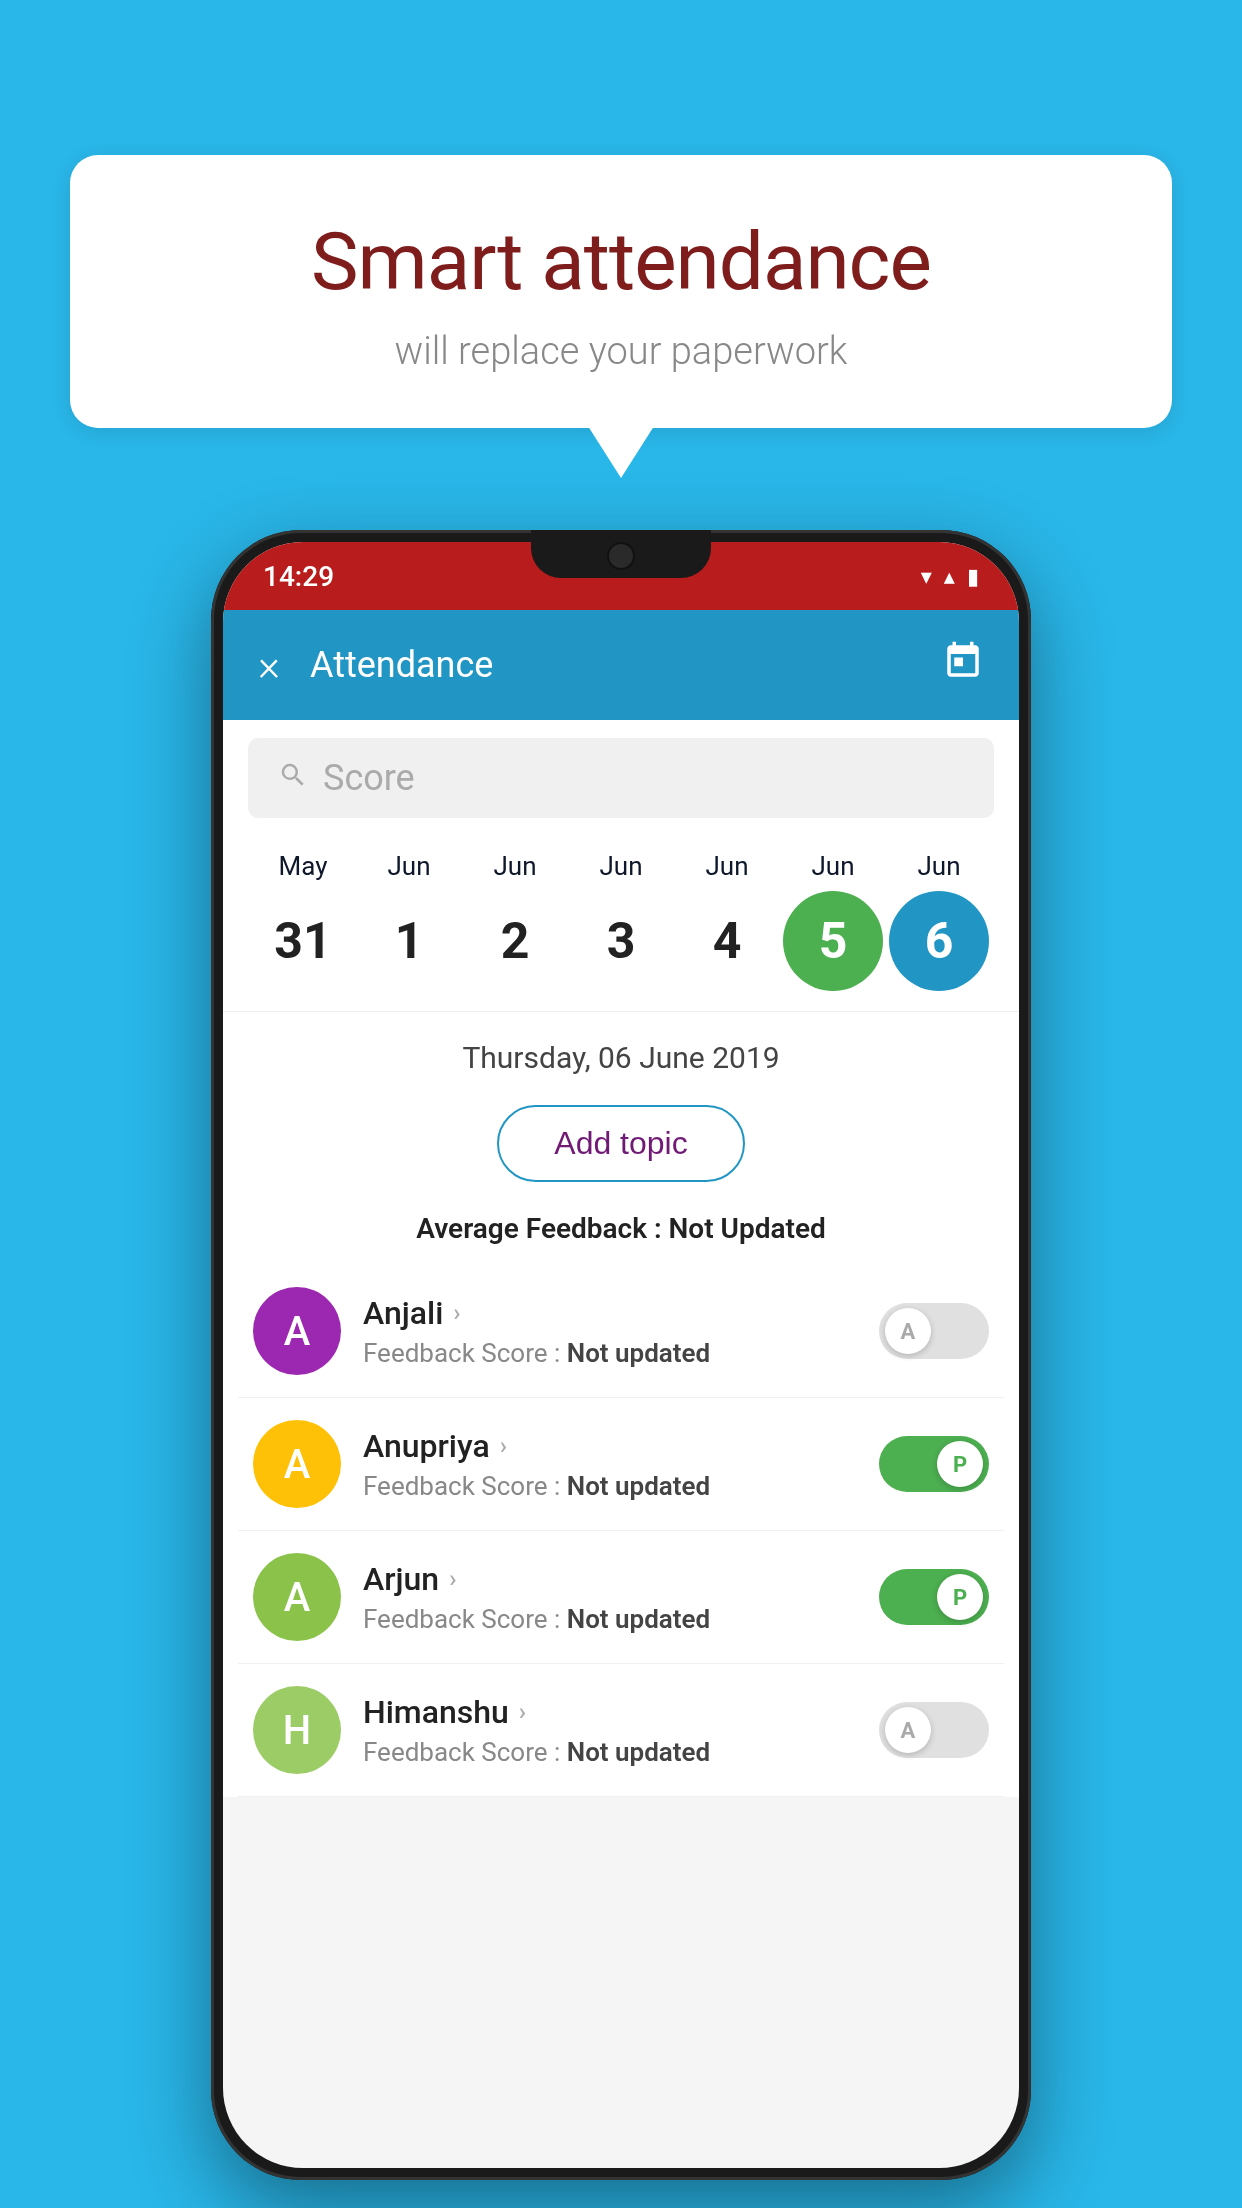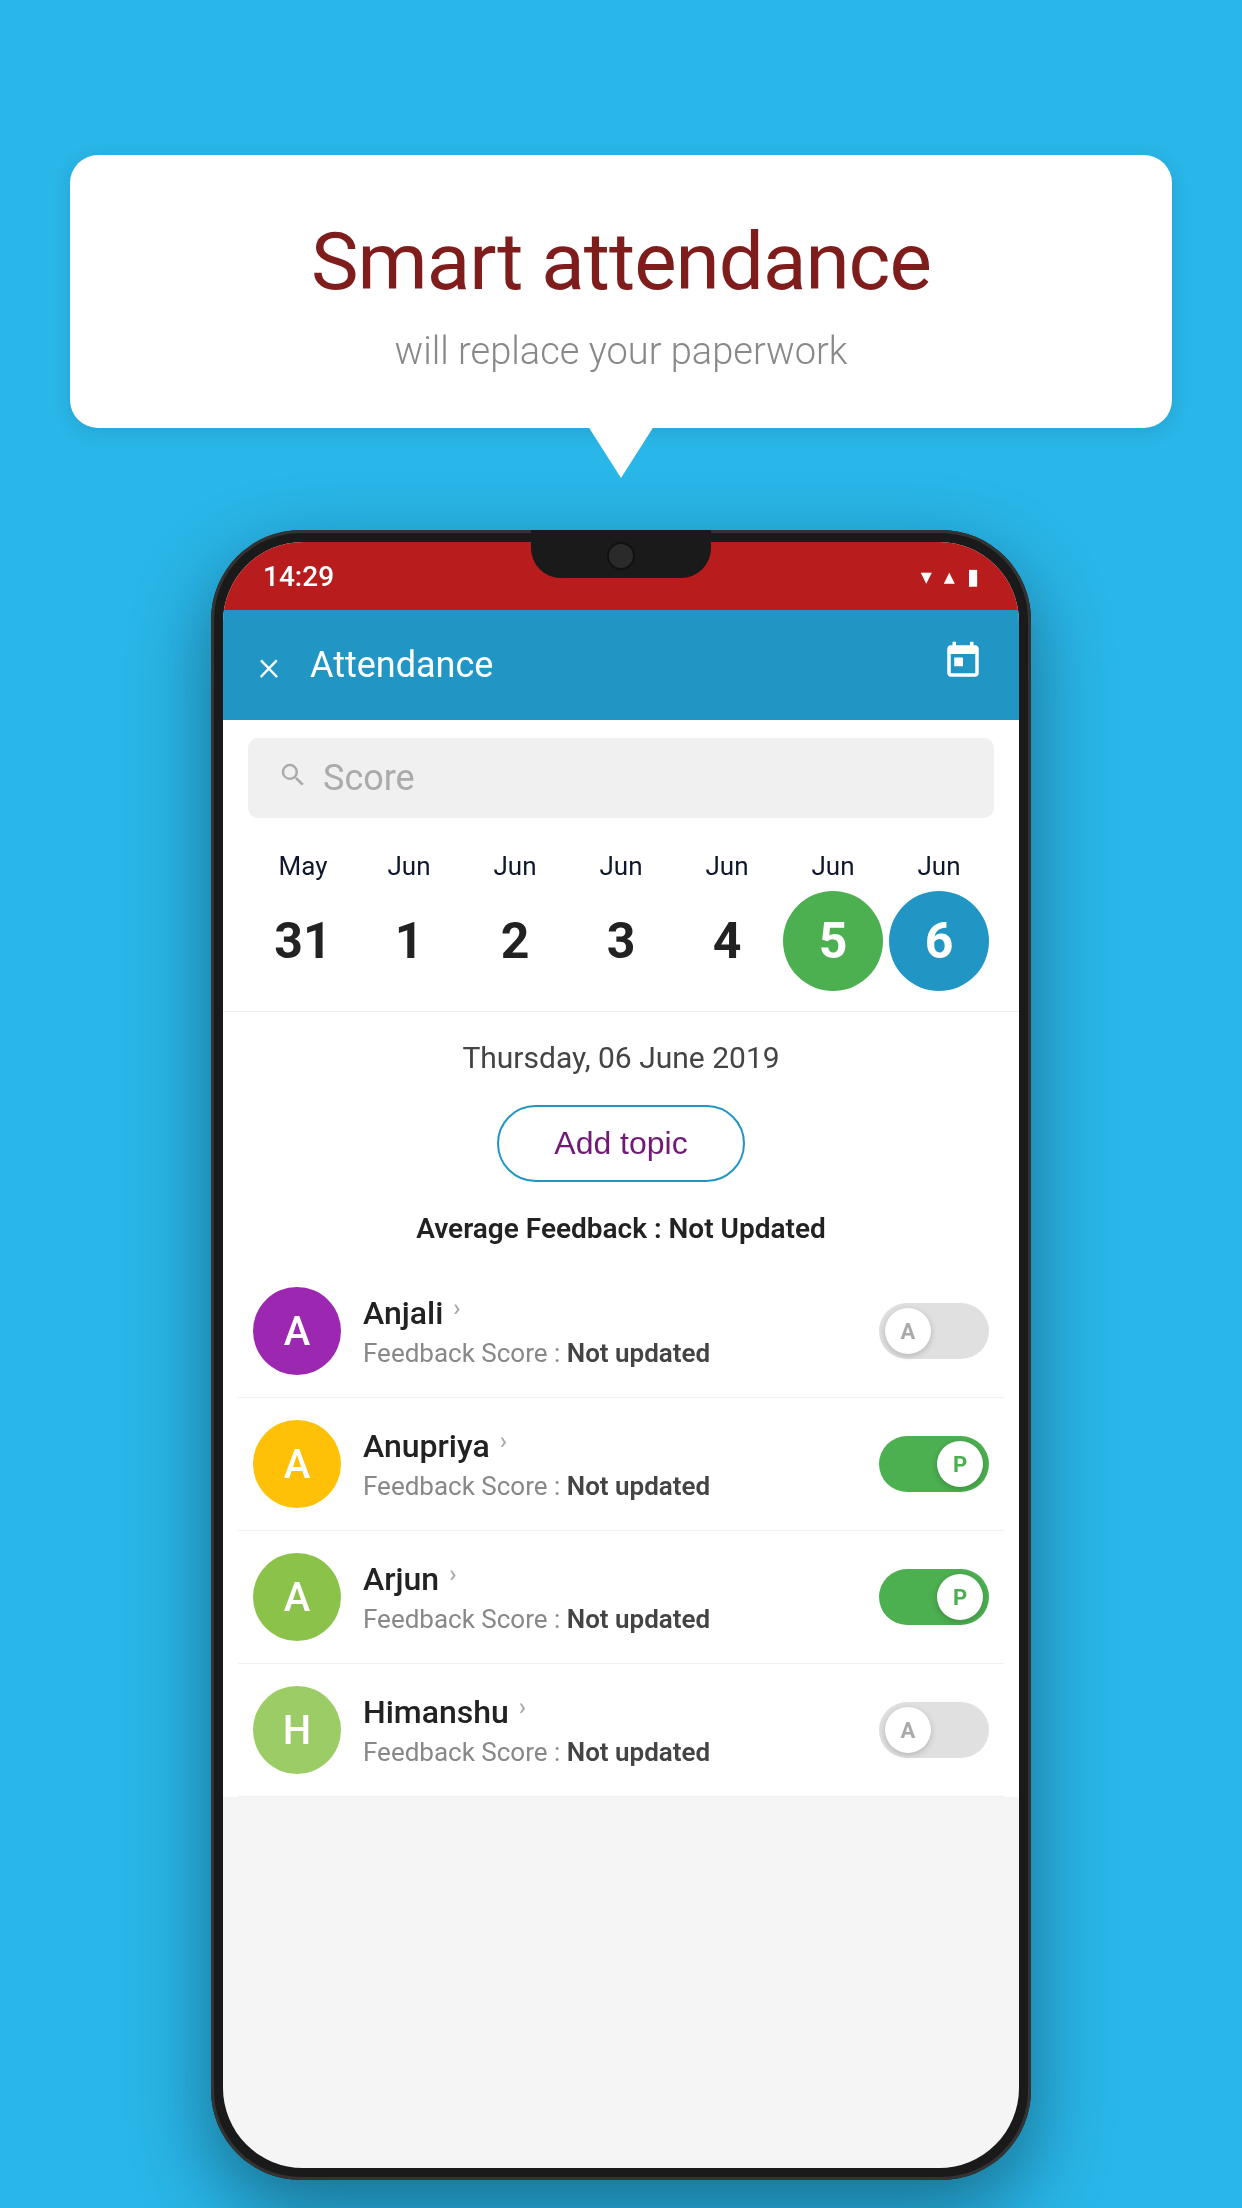--- a/index.html
+++ b/index.html
@@ -319,21 +319,21 @@
 
     .student-info {
       flex: 1;
     }
 
     .student-name {
       font-size: 32px;
       color: #222;
       font-weight: 500;
       display: flex;
-      align-items: flex-start;
+      align-items: center;
       gap: 10px;
       margin-bottom: 6px;
     }
 
     .chevron {
       color: #aaa;
       font-size: 24px;
     }
 
     .feedback-score {

